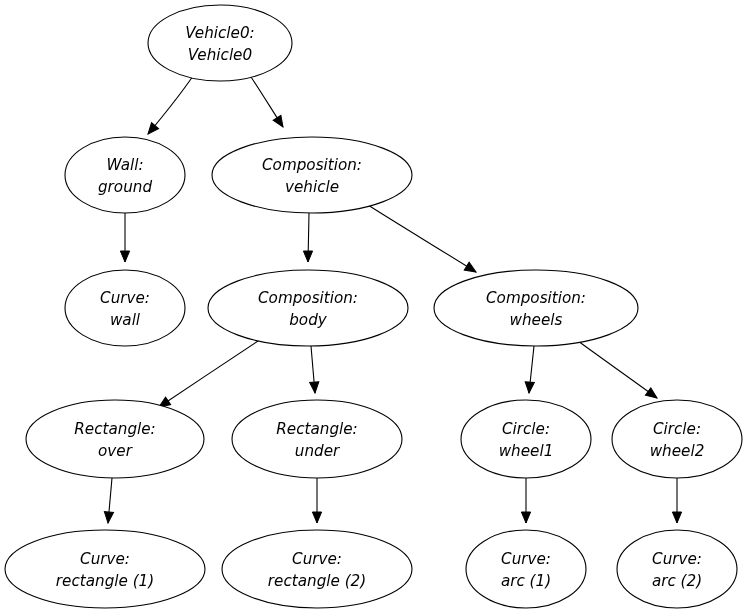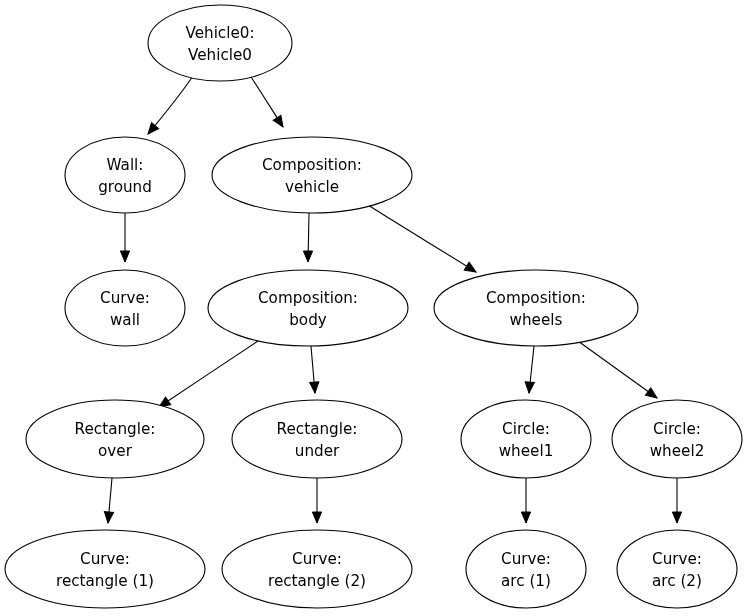--- a/index.html
+++ b/index.html
@@ -10,20 +10,21 @@
   }
   body {
     font-family: "DejaVu Sans", sans-serif;
   }
   #graph-canvas {
     position: relative;
     width: 745px;
     height: 616px;
     background: #ffffff;
     overflow: hidden;
+    font-style: italic;
   }
   #graph-svg {
     position: absolute;
     left: 0;
     top: 0;
     width: 745px;
     height: 616px;
   }
   .node-ellipse {
     fill: #ffffff;

